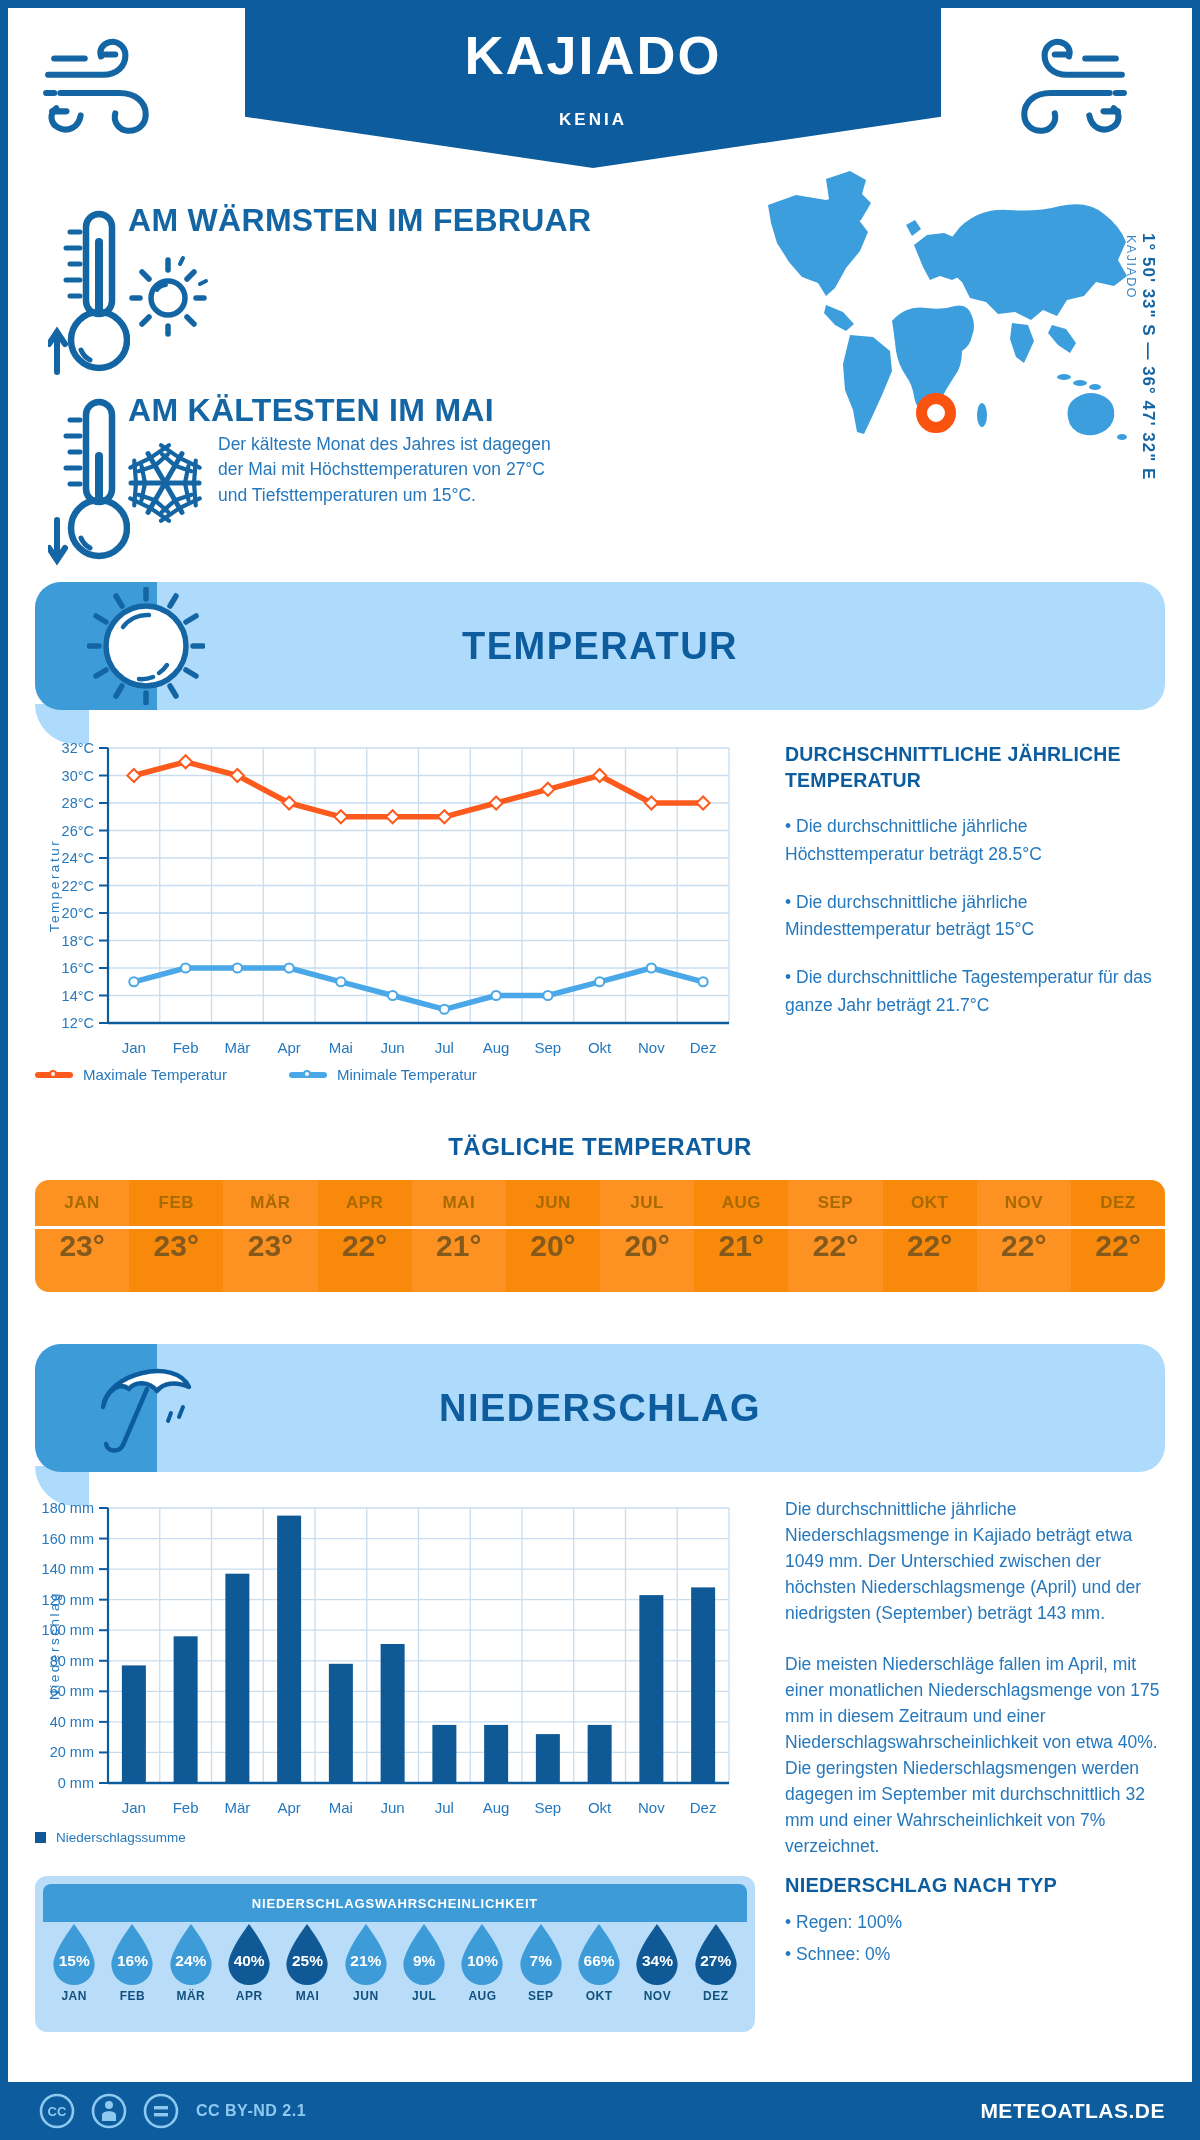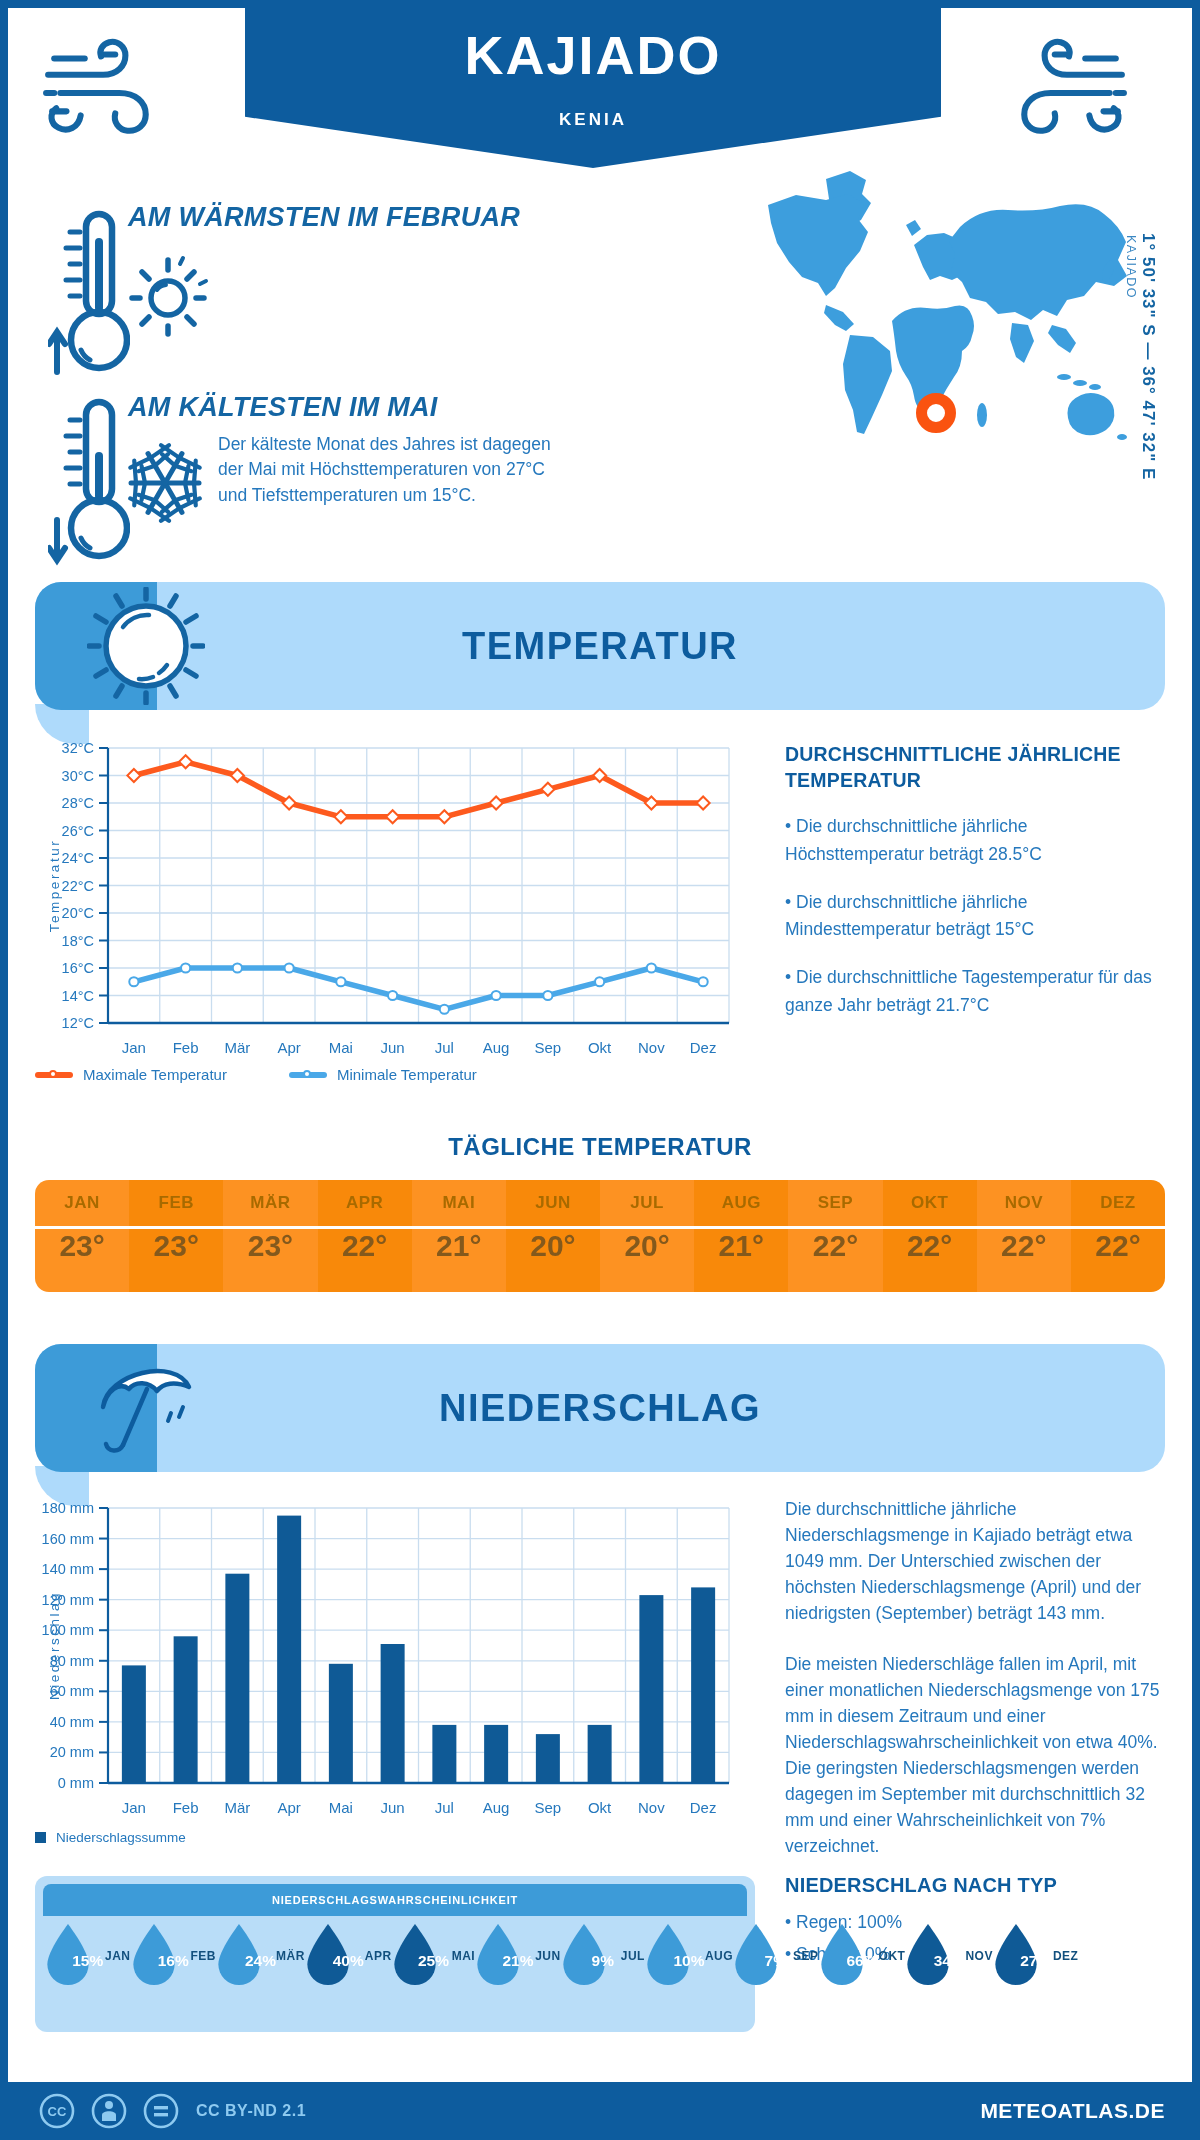--- a/index.html
+++ b/index.html
@@ -21,21 +21,21 @@
   .hdr-title{font-size:54px;font-weight:800;letter-spacing:2px;padding-top:16px;}
   .hdr-sub{font-size:17px;font-weight:600;letter-spacing:3px;margin-top:24px;}
   .windicon{position:absolute;width:122px;height:122px;}
   .windicon svg{width:100%;height:100%;}
   
   .map{position:absolute;left:764px;top:165px;width:368px;height:290px;}
   .coords-wrap{position:absolute;left:1124px;top:233px;height:330px;writing-mode:vertical-rl;}
   .coords-big{font-size:17px;font-weight:700;color:var(--heading-blue);letter-spacing:1px;}
   .coords-small{font-size:12.5px;color:#3a87c2;letter-spacing:1.5px;margin-top:2px;}
   
-  .sec-heading{position:absolute;font-size:27px;font-weight:800;color:var(--heading-blue);letter-spacing:0.3px;font-style:italic;}
+  .sec-heading{position:absolute;font-size:32px;font-weight:800;color:var(--heading-blue);letter-spacing:0.3px;}
   .sec-para{position:absolute;font-size:17.5px;line-height:1.45;color:var(--text-blue);}
   .icon-box svg{width:100%;height:100%;}
   
   .big-banner{position:absolute;left:35px;width:1130px;height:128px;background:var(--banner-light);border-radius:26px;}
   .big-banner .sq{position:absolute;left:0;top:0;width:122px;height:128px;background:var(--banner-square);border-radius:26px 0 0 26px;}
   .big-banner .bt{position:absolute;left:0;top:0;width:100%;height:100%;display:flex;align-items:center;justify-content:center;
     font-size:38px;font-weight:800;color:var(--dark-blue);letter-spacing:1.5px;}
   .banner-icon{position:absolute;left:52px;top:5px;width:118px;height:118px;}
   .banner-icon svg{width:100%;height:100%;}
   .tail{position:absolute;left:35px;width:54px;height:40px;background:var(--banner-light);border-radius:0 0 0 54px;}
@@ -56,24 +56,24 @@
   .daily-title{position:absolute;left:0;top:1133px;width:1200px;text-align:center;
     font-size:24px;font-weight:800;color:var(--dark-blue);letter-spacing:0.5px;}
   .daily-table{position:absolute;left:35px;top:1180px;width:1130px;height:112px;border-radius:14px;overflow:hidden;display:flex;}
   .dcol{flex:1;display:flex;flex-direction:column;align-items:center;}
   .dcol.a{background:var(--table-a);} .dcol.b{background:var(--table-b);}
   .dmonth{margin-top:13px;font-size:17px;font-weight:700;color:var(--table-month);letter-spacing:0.5px;}
   .dval{margin-top:16px;font-size:30px;font-weight:800;color:var(--table-value);}
   .dline{position:absolute;left:35px;top:1226px;width:1130px;height:3px;background:#fff;}
   
   .prob-panel{position:absolute;left:35px;top:1876px;width:720px;height:156px;background:var(--panel-light);border-radius:12px;}
-  .prob-head{position:absolute;left:8px;top:8px;width:704px;height:32px;background:var(--banner-square);border-radius:8px 8px 0 0;
-    display:flex;align-items:center;justify-content:center;color:#fff;font-weight:700;font-size:11px;letter-spacing:0.8px;}
+  .prob-head{position:absolute;left:8px;top:8px;width:704px;height:38px;background:var(--banner-square);border-radius:8px 8px 0 0;
+    display:flex;align-items:center;justify-content:center;color:#fff;font-weight:700;font-size:13px;letter-spacing:0.8px;}
   .drops{position:absolute;left:10px;top:46px;width:700px;display:flex;}
-  .drop-cell{flex:1;position:relative;display:flex;flex-direction:row;align-items:center;gap:14px;}
+  .drop-cell{flex:1;position:relative;display:flex;flex-direction:column;align-items:center;}
   .drop-cell svg{width:46px;height:64px;}
   .drop-val{position:absolute;top:30px;width:100%;text-align:center;color:#fff;font-weight:700;font-size:15.5px;}
   .drop-month{margin-top:3px;font-size:12px;font-weight:700;color:#12507e;letter-spacing:0.5px;}
   
   .footer{position:absolute;left:0;top:2082px;width:1200px;height:58px;background:var(--footer-blue);display:flex;align-items:center;}
   .cc-icons{display:flex;align-items:center;gap:14px;margin-left:38px;}
   .cc-icons svg{width:38px;height:38px;}
   .cc-label{margin-left:16px;color:#8ecaf0;font-weight:700;font-size:16px;letter-spacing:0.5px;}
   .site{position:absolute;right:35px;color:#fff;font-weight:800;font-size:21px;letter-spacing:0.5px;}
 </style>

